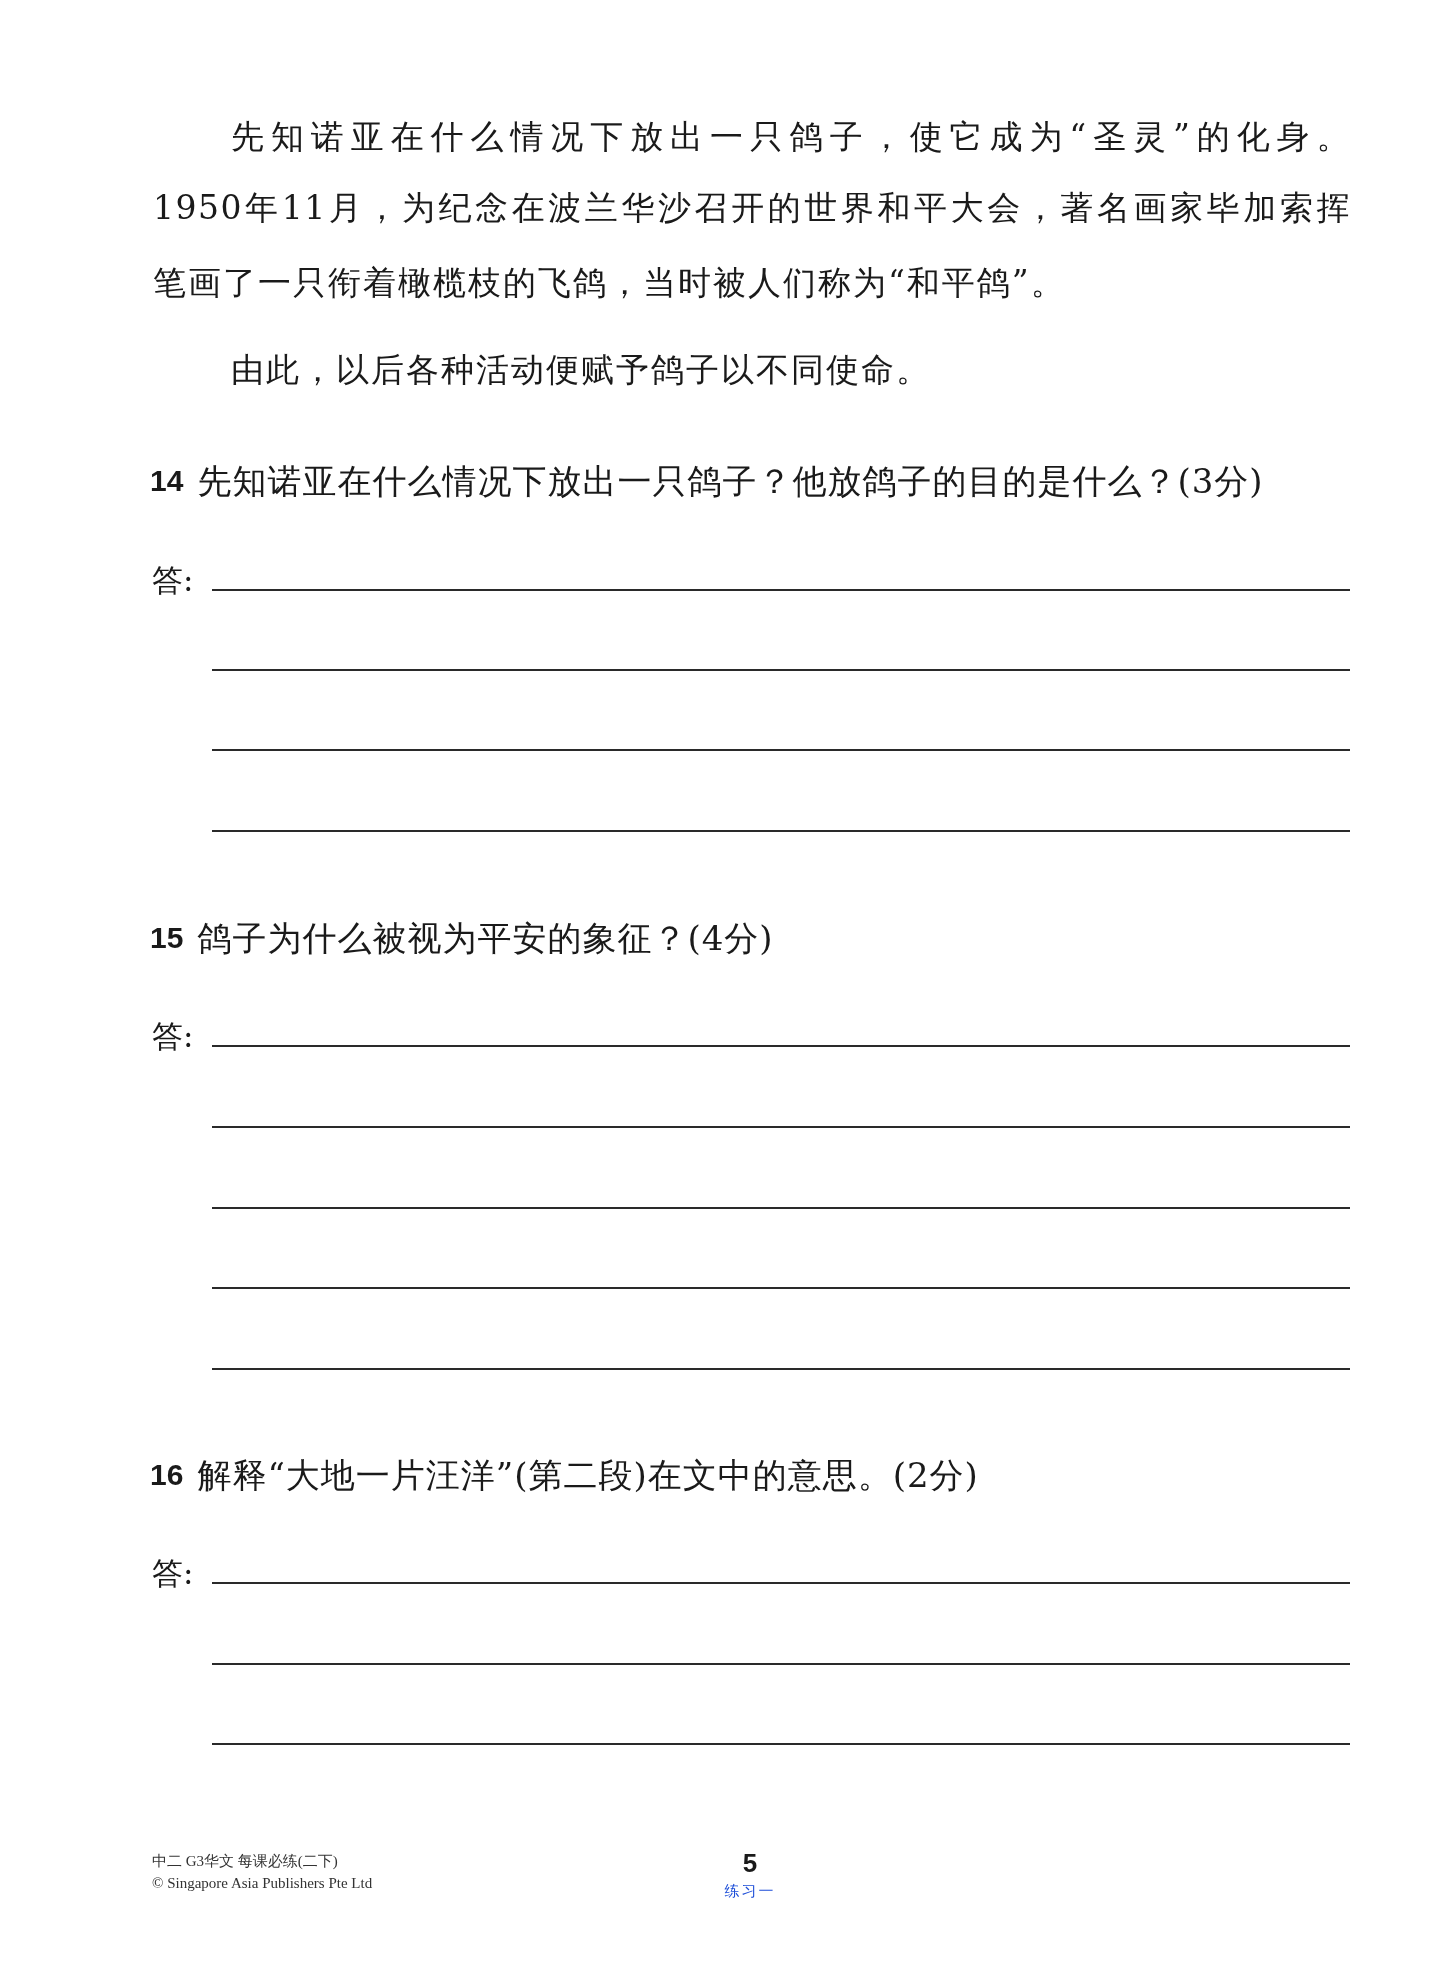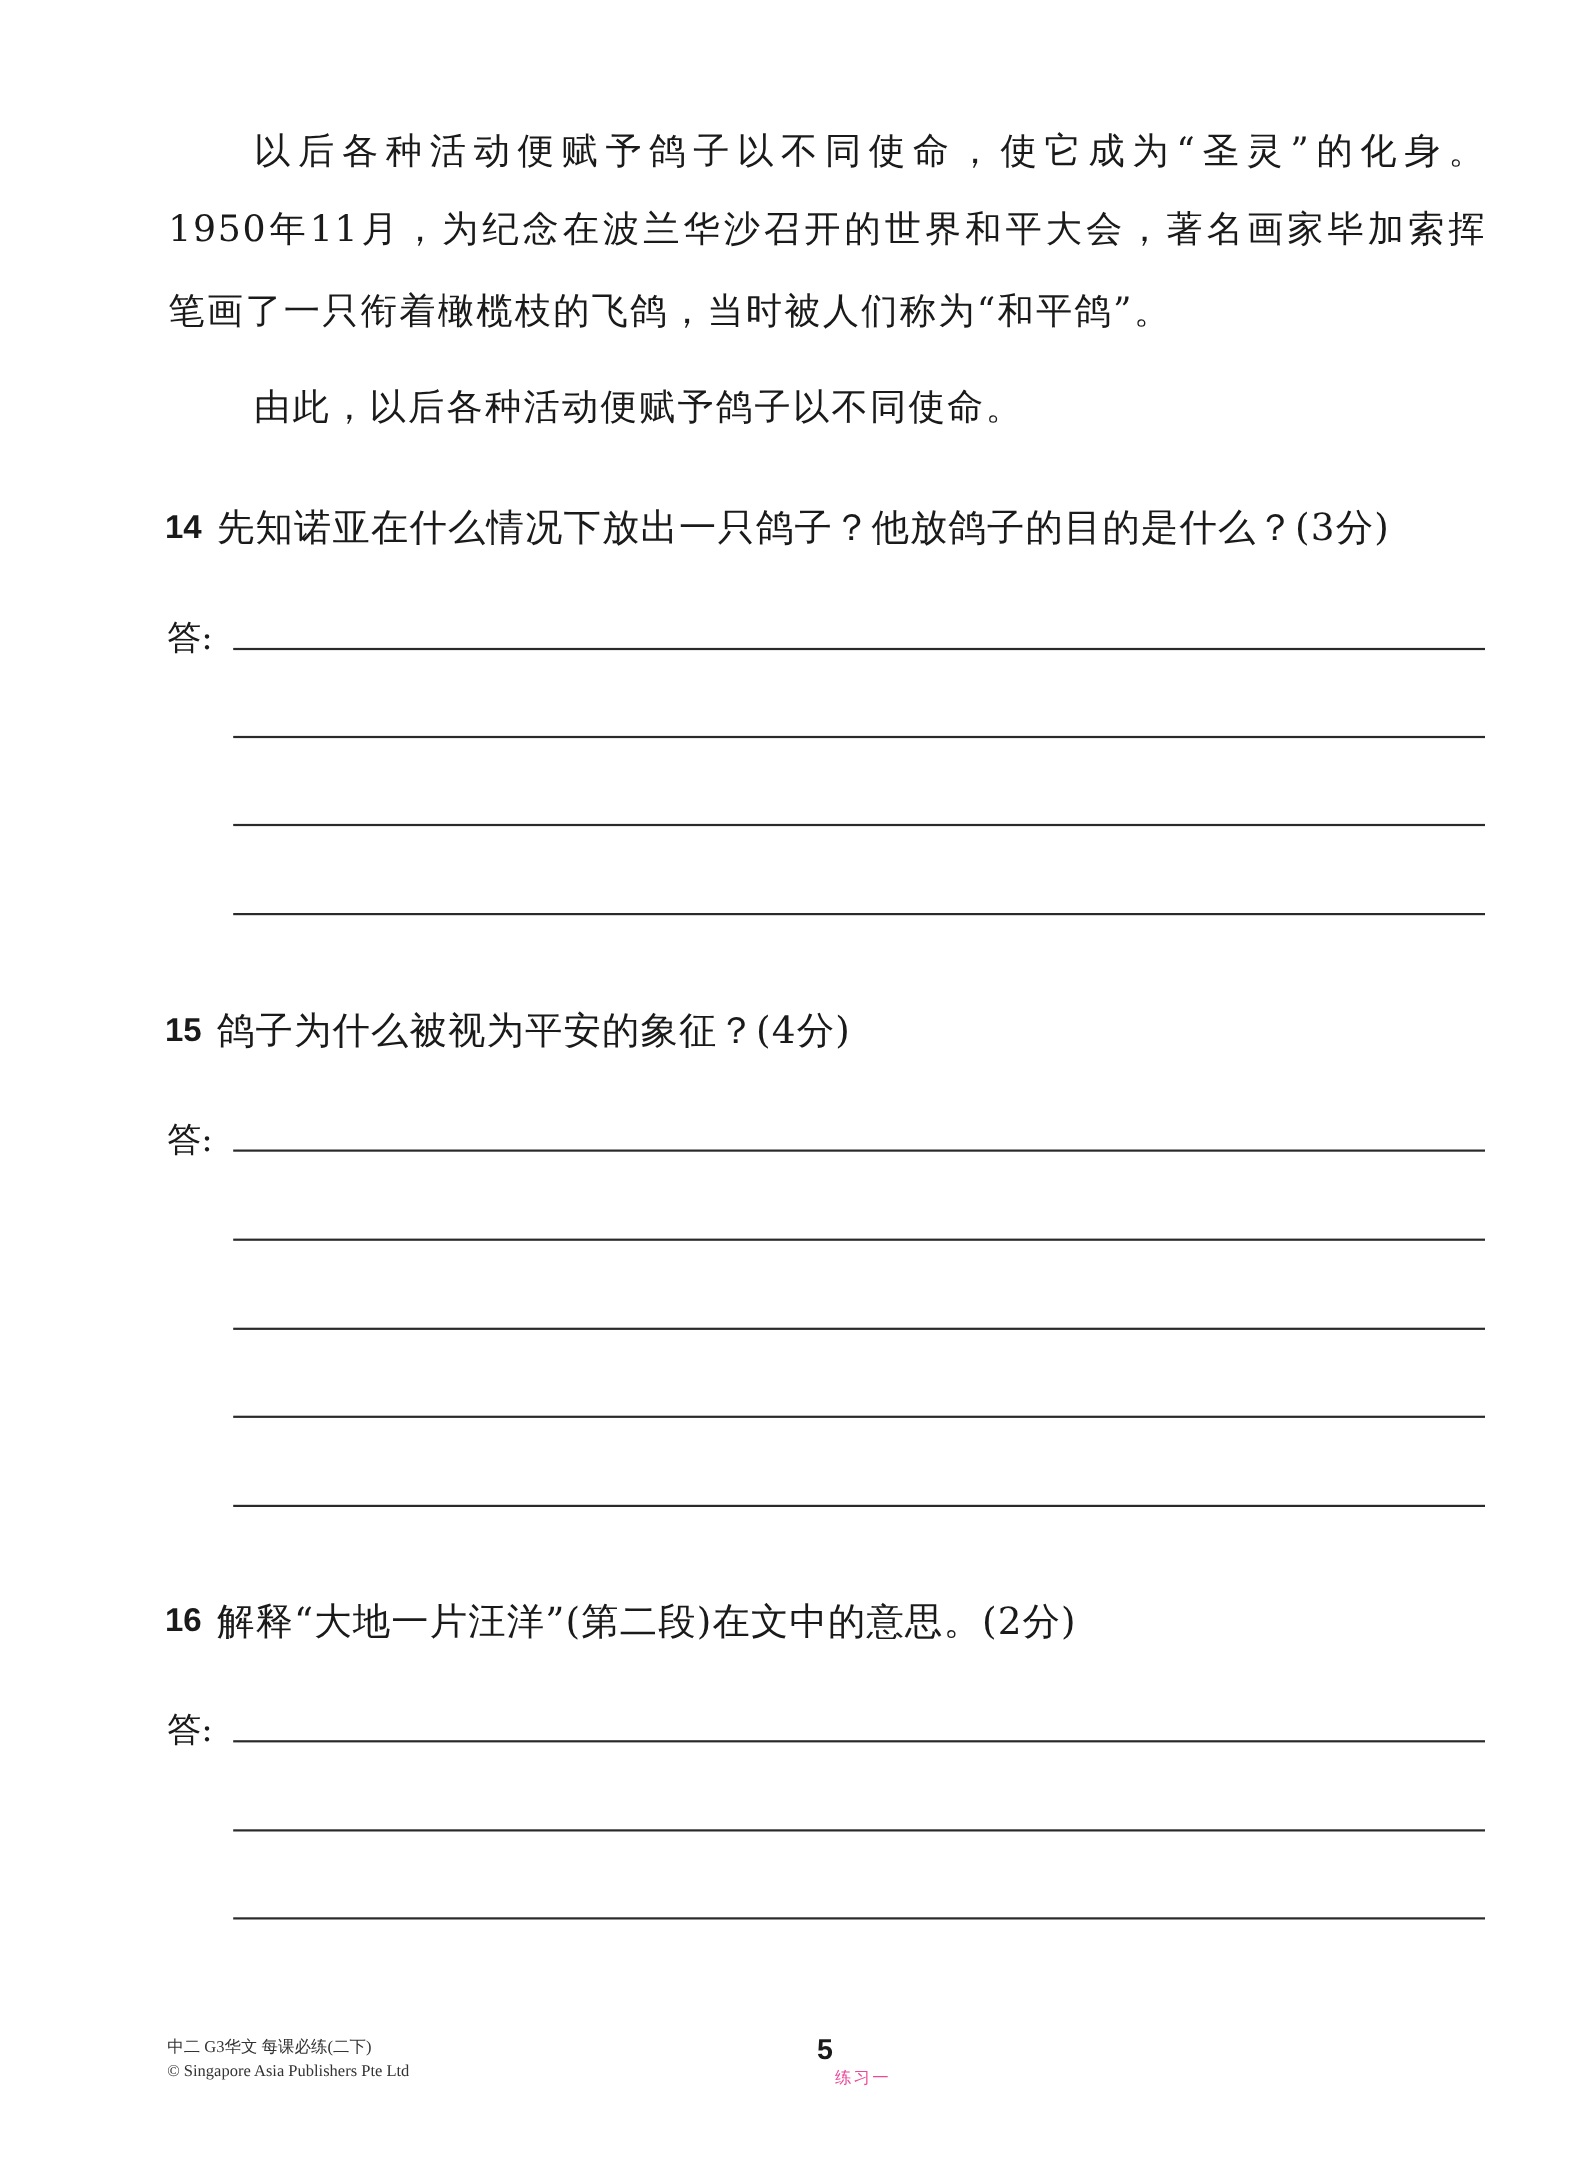--- a/index.html
+++ b/index.html
@@ -38,30 +38,30 @@
   .footer-left {
     position: absolute; left: 152px; font-size: 15px; line-height: 21px;
     font-family: "Liberation Serif", "DejaVu Serif", serif; color: #333;
   }
   .page-num {
     position: absolute; left: 700px; width: 100px; text-align: center; top: 1848px;
     font-family: "Liberation Sans", "DejaVu Sans", sans-serif; font-weight: bold;
     font-size: 26px; line-height: 30px;
   }
   .page-sub {
-    position: absolute; left: 690px; width: 120px; text-align: right; top: 1881px;
-    font-family: Liberation Mono, monospace; font-size: 15px; line-height: 20px; color: #ec4899;
+    position: absolute; left: 690px; width: 120px; text-align: center; top: 1881px;
+    font-family: Liberation Sans, sans-serif; font-size: 15px; line-height: 20px; color: #1d4ed8;
     letter-spacing: 2px;
   }
 </style>
 </head>
 <body>
 
 <div>
-  <div class="para-line indent serif" style="top:115px;">以后各种活动便赋予鸽子以不同使命，使它成为“圣灵”的化身。</div>
+  <div class="para-line indent serif" style="top:115px;">先知诺亚在什么情况下放出一只鸽子，使它成为“圣灵”的化身。</div>
   <div class="para-line serif" style="top:186px;">1950年11月，为纪念在波兰华沙召开的世界和平大会，著名画家毕加索挥</div>
   <div class="para-line serif last" style="top:261px;">笔画了一只衔着橄榄枝的飞鸽，当时被人们称为“和平鸽”。</div>
   <div class="para-line indent serif last" style="top:348px;">由此，以后各种活动便赋予鸽子以不同使命。</div>
 </div>
 
 <div>
   <div class="question" style="top:458px;">
     <span class="q-num">14</span><span class="q-text">先知诺亚在什么情况下放出一只鸽子？他放鸽子的目的是什么？(3分)</span>
   </div>
   <div class="answer-label" style="top:560px;">答:</div>

